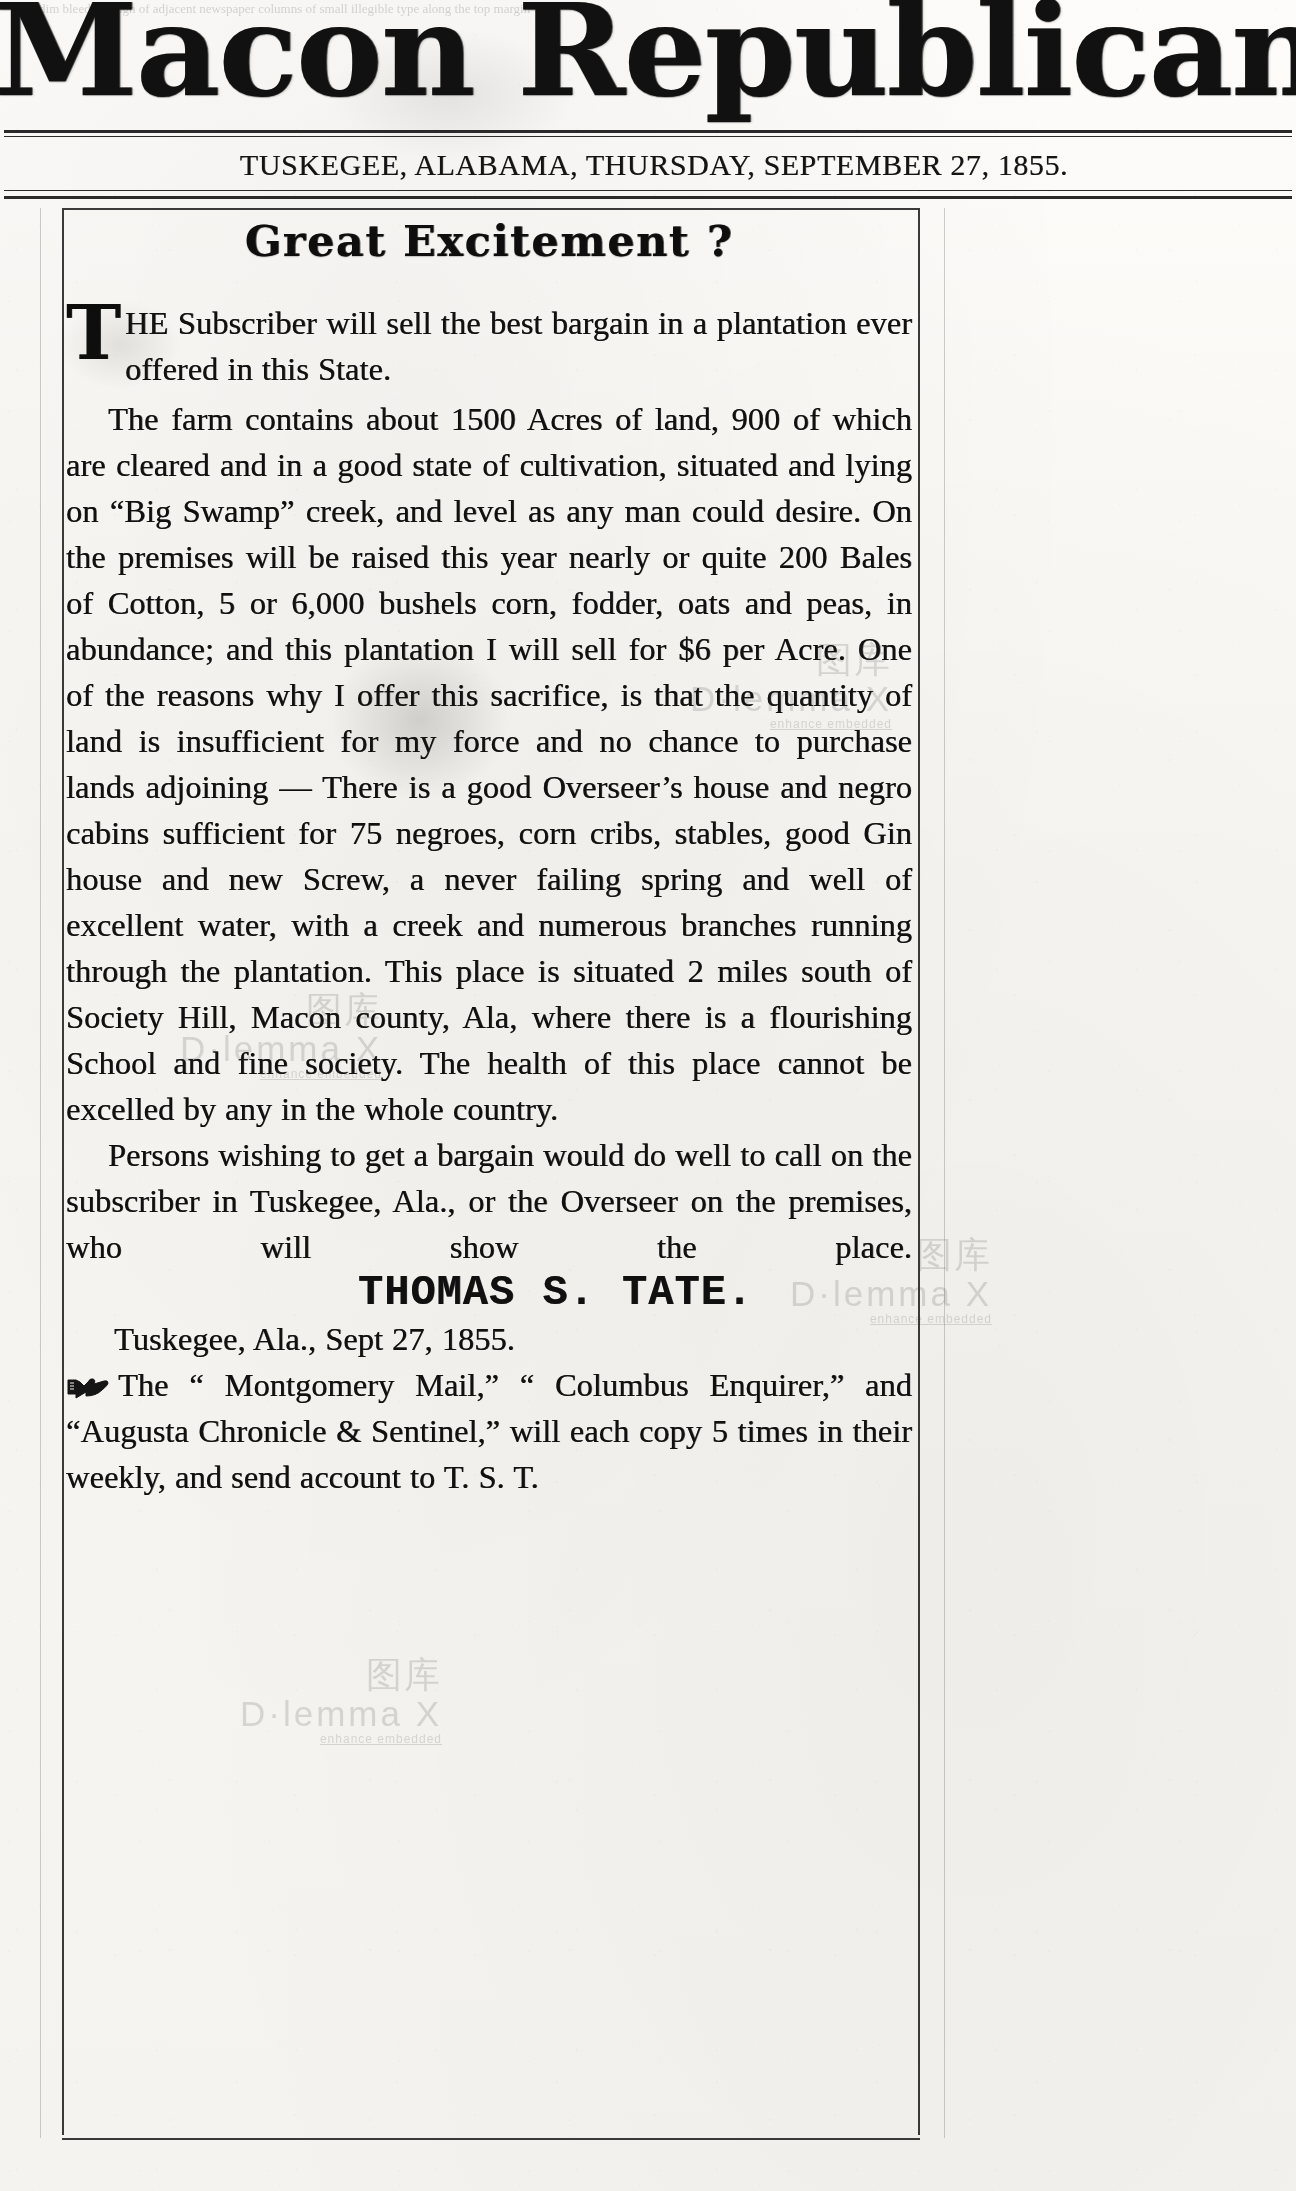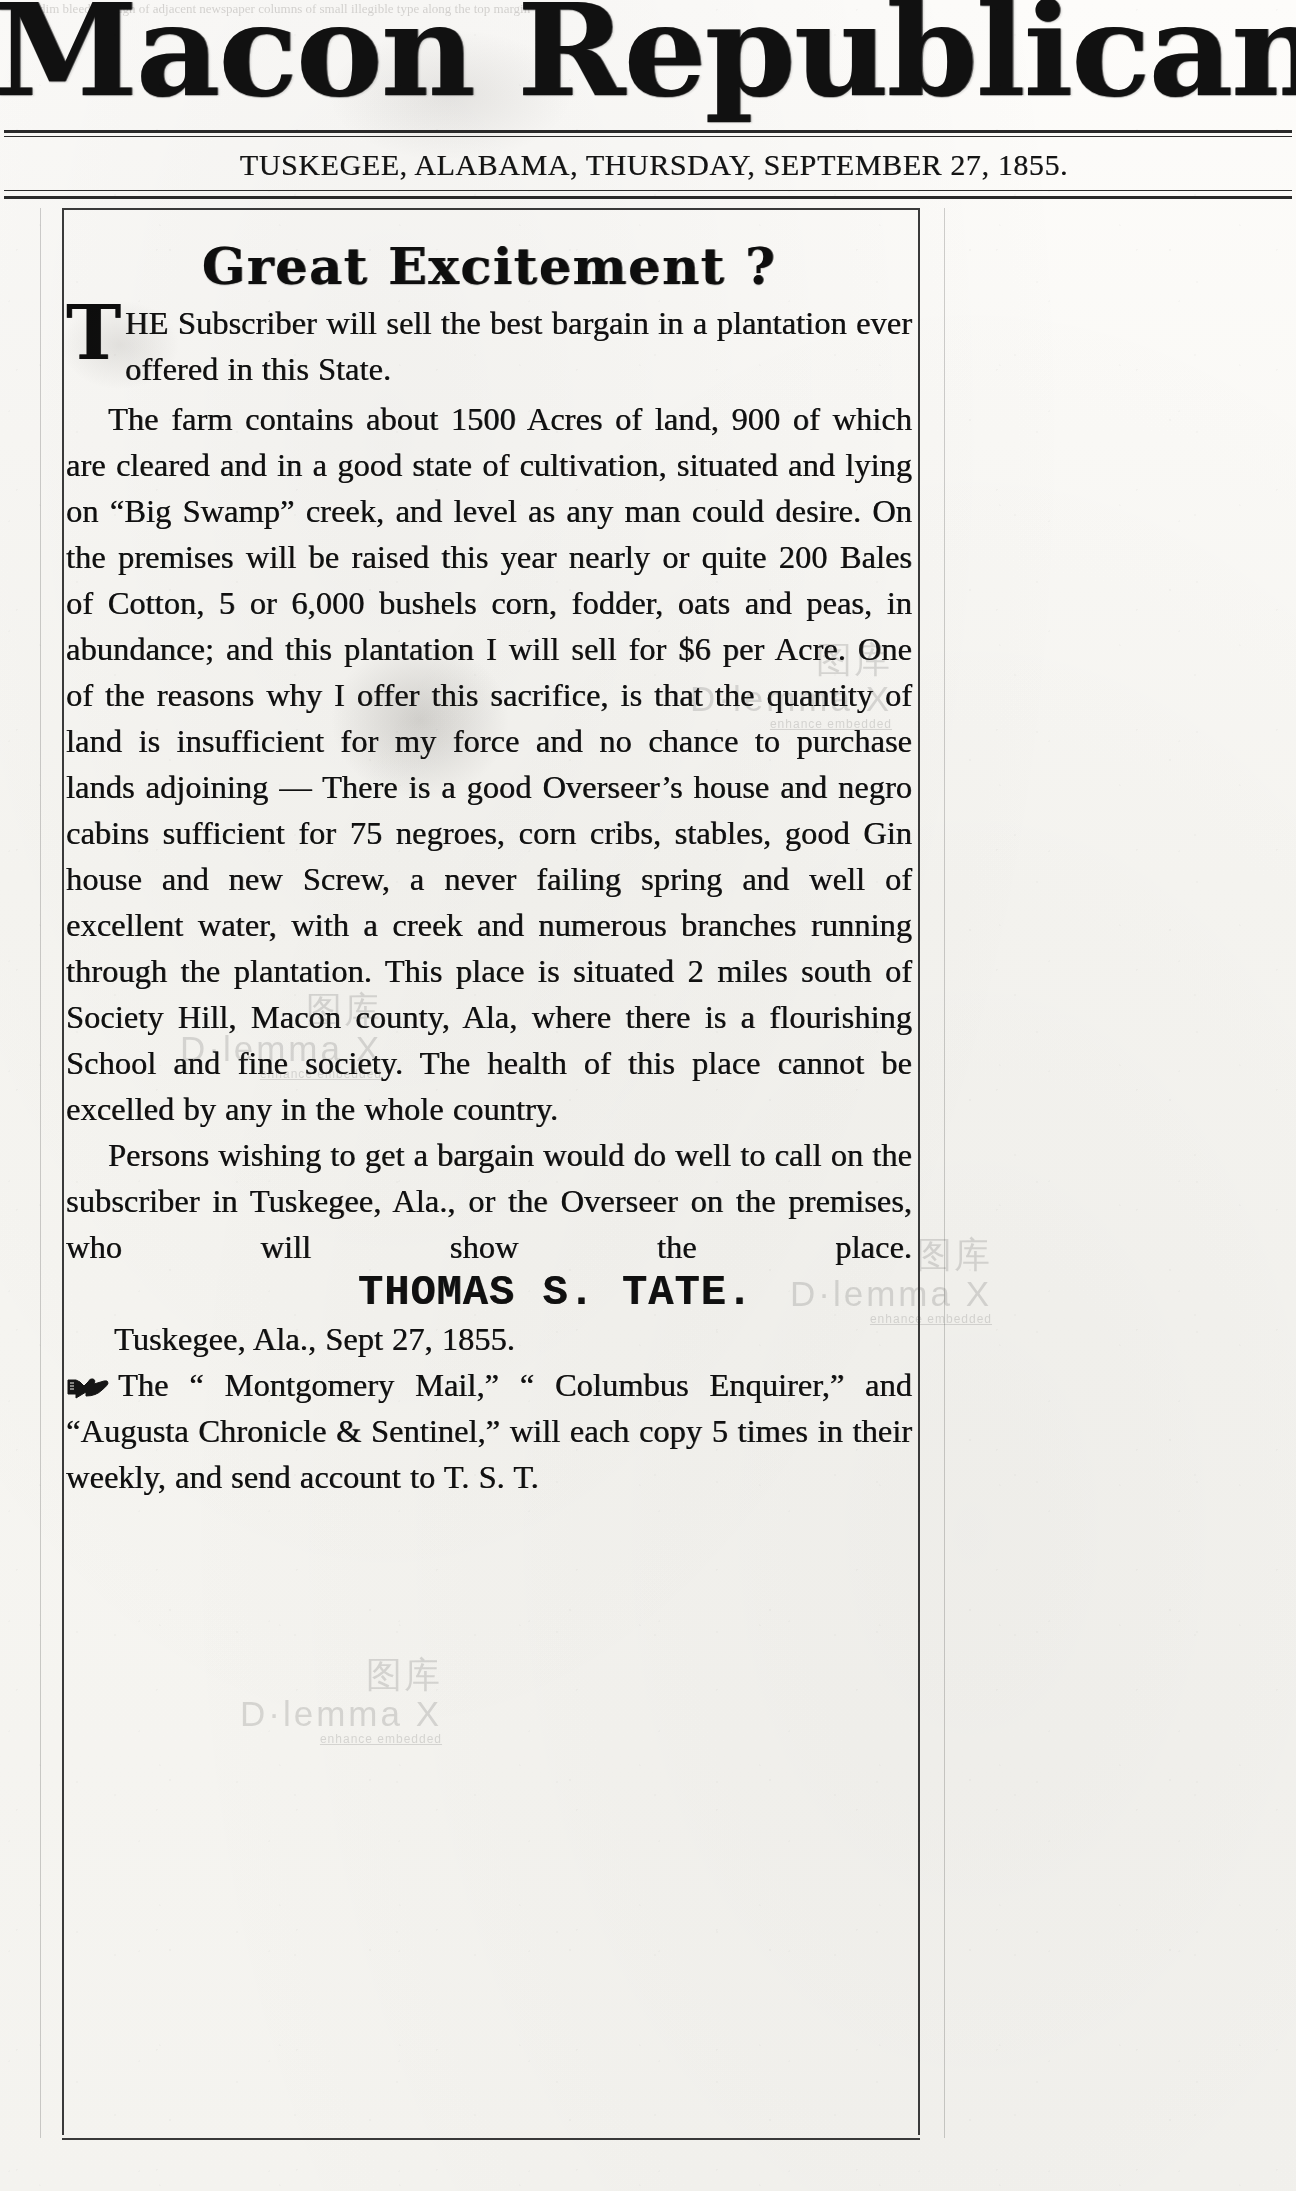--- a/index.html
+++ b/index.html
@@ -126,27 +126,27 @@
     position: absolute;
     top: 208px;
     left: 944px;
     width: 1px;
     height: 1930px;
     background: rgba(0,0,0,.18);
   }
 
   .ad-headline {
     position: absolute;
-    top: 231px;
+    top: 206px;
     left: 62px;
     width: 854px;
     text-align: center;
     font-family: "DejaVu Serif", serif;
     font-weight: 700;
-    font-size: 51px;
+    font-size: 43px;
     line-height: 70px;
     letter-spacing: 1.5px;
     color: #0e0e0e;
     text-shadow: 1px 0 0 rgba(0,0,0,.6), 0 1px 1px rgba(0,0,0,.2);
   }
 
   .ad-body {
     position: absolute;
     top: 300px;
     left: 66px;

